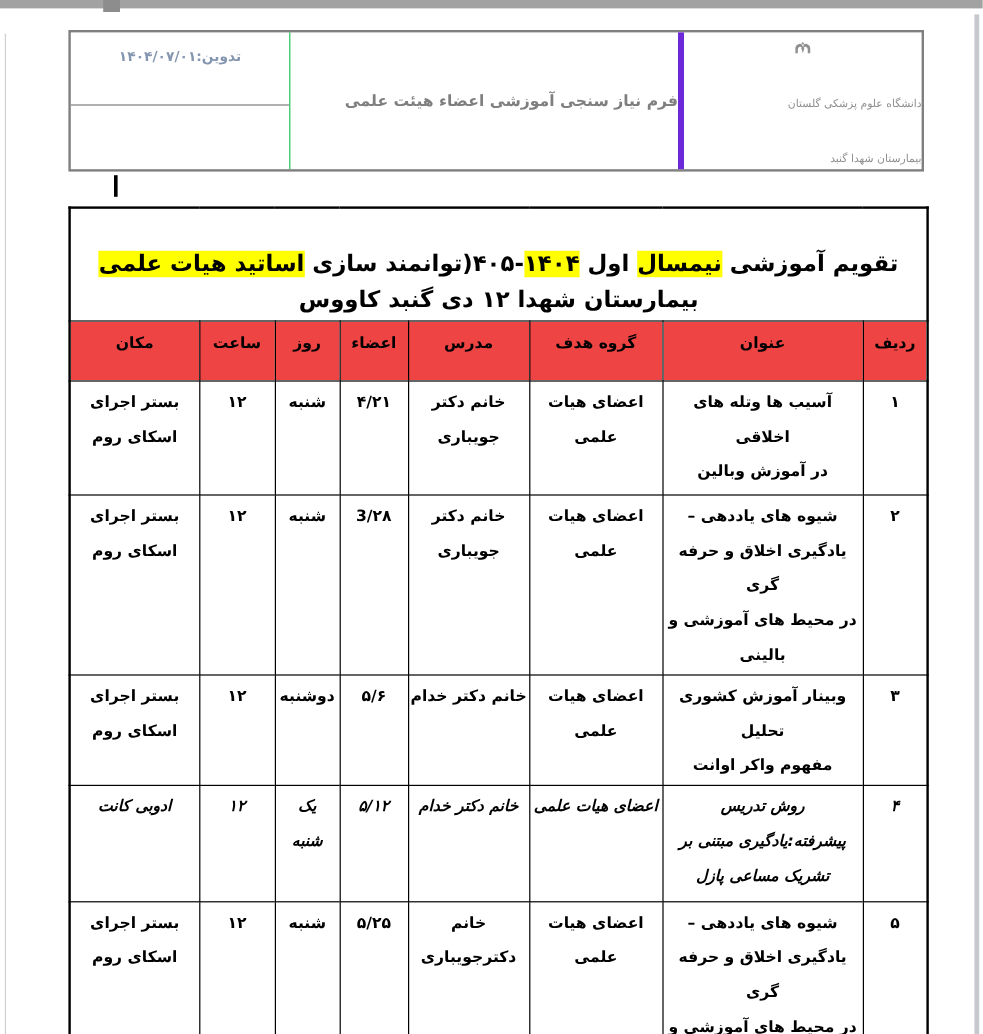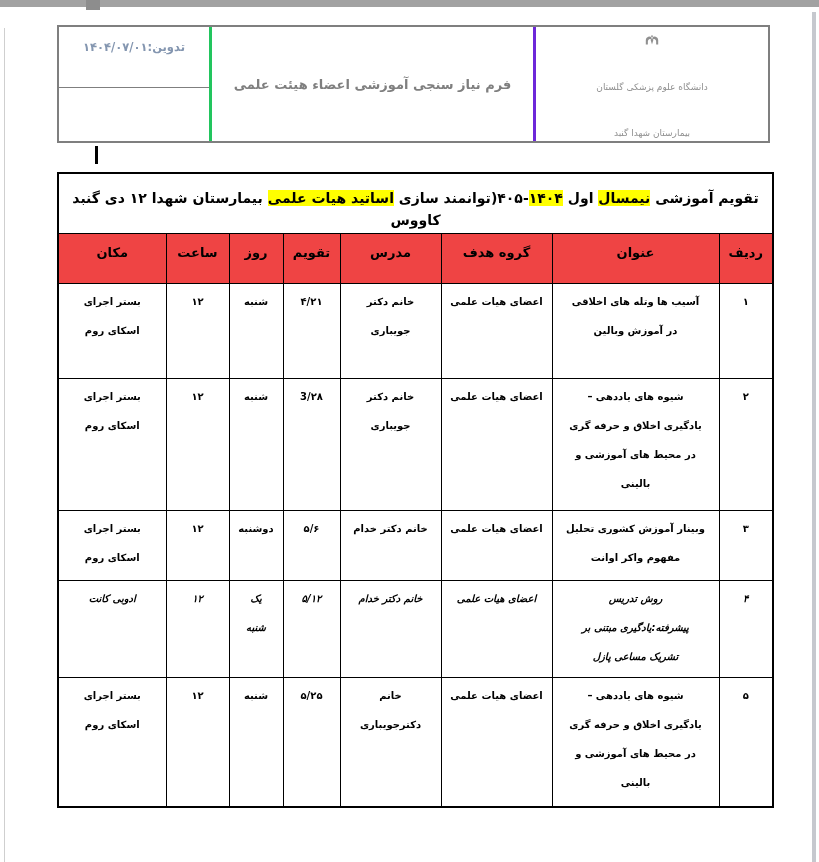--- a/index.html
+++ b/index.html
@@ -13,45 +13,45 @@
   .page-edge-left{position:absolute;left:4px;top:28px;width:1px;height:834px;background:#cfcfcf;}
   .page-edge-right{position:absolute;left:812px;top:12px;width:4px;height:850px;background:#c6c8ce;}
   .text-cursor{position:absolute;left:95px;top:146px;width:3px;height:18px;background:#000;}
 
   
   .doc-header{
     position:absolute;left:57px;top:25px;width:713px;height:118px;
     border:2px solid #7f7f7f;box-sizing:border-box;display:flex;direction:rtl;
   }
   .hcell{box-sizing:border-box;gap:30px;}
-  .hcell-logo{width:235px;border-left:3px solid #6d28d9;display:flex;flex-direction:column;align-items:center;justify-content:flex-start;padding-top:6px;}
-  .hcell-title{width:324px;border-left:3px solid #22c55e;display:flex;align-items:center;justify-content:center;}
+  .hcell-logo{width:203px;border-left:5px solid #6d28d9;display:flex;flex-direction:column;align-items:flex-start;justify-content:flex-start;padding-top:6px;}
+  .hcell-title{width:324px;border-left:1px solid #22c55e;display:flex;align-items:center;justify-content:flex-start;}
   .hcell-dates{flex:1;display:flex;flex-direction:column;}
   .hsub{box-sizing:border-box;text-align:center;padding-top:9px;}
   .hsub-top{height:61px;border-bottom:1px solid #7f7f7f;}
   .hsub-bottom{flex:1;}
   .date-text{font-size:11.5px;font-weight:bold;color:#8496b0;direction:rtl;}
   .form-title{font-size:13px;font-weight:bold;color:#7f7f7f;direction:rtl;text-align:center;}
   .org-line{font-size:9px;color:#8f8f8f;direction:rtl;text-align:center;line-height:1.8;}
   .logo-svg{display:block;margin:2px auto 3px auto;}
 
   
   table.calendar{
     position:absolute;left:57px;top:172px;width:715px;
     border-collapse:collapse;table-layout:fixed;direction:rtl;
     border:2px solid #000;
   }
   table.calendar td,table.calendar th{
     border:1px solid #000;box-sizing:border-box;vertical-align:top;
     text-align:center;font-weight:bold;color:#000;
     white-space:pre-line;overflow:hidden;
   }
-  tr.title-row td{height:56px;padding-top:13px;font-size:14px;line-height:1.6;}
+  tr.title-row td{height:56px;padding-top:31px;font-size:19px;line-height:1.6;}
   tr.head-row th{height:50px;background:#ef4444;font-size:13px;padding-top:11px;}
-  tr.data-row td{font-size:10px;line-height:29px;padding-top:3px;}
+  tr.data-row td{font-size:13px;line-height:29px;padding-top:3px;}
   tr.r1 td{height:95px;} tr.r2 td{height:132px;} tr.r3 td{height:70px;}
   tr.r4 td{height:97px;font-style:italic;} tr.r5 td{height:130px;}
   .hl{background:#ffff00;}
 </style>
 </head>
 <body>
 
 <div class="top-band"></div>
 <div class="ruler-marker"></div>
 <div class="page-edge-left"></div>
@@ -94,21 +94,21 @@
   </colgroup>
   <tbody>
       <tr class="title-row">
     <td colspan="8"><span>تقویم آموزشی </span><span class="hl">نیمسال</span><span> اول </span><span class="hl">۱۴۰۴</span><span>-۴۰۵(توانمند سازی </span><span class="hl">اساتید هیات علمی</span><span> بیمارستان شهدا ۱۲ دی گنبد کاووس</span></td>
   </tr>
   <tr class="head-row">
     <th>ردیف</th>
     <th>عنوان</th>
     <th>گروه هدف</th>
     <th>مدرس</th>
-    <th>تقویم</th>
+    <th>اعضاء</th>
     <th>روز</th>
     <th>ساعت</th>
     <th>مکان</th>
   </tr>
 
   <tr class="data-row r1">
     <td>۱</td>
     <td>آسیب ها وتله های اخلاقی
 در آموزش وبالین</td>
     <td>اعضای هیات علمی</td>

